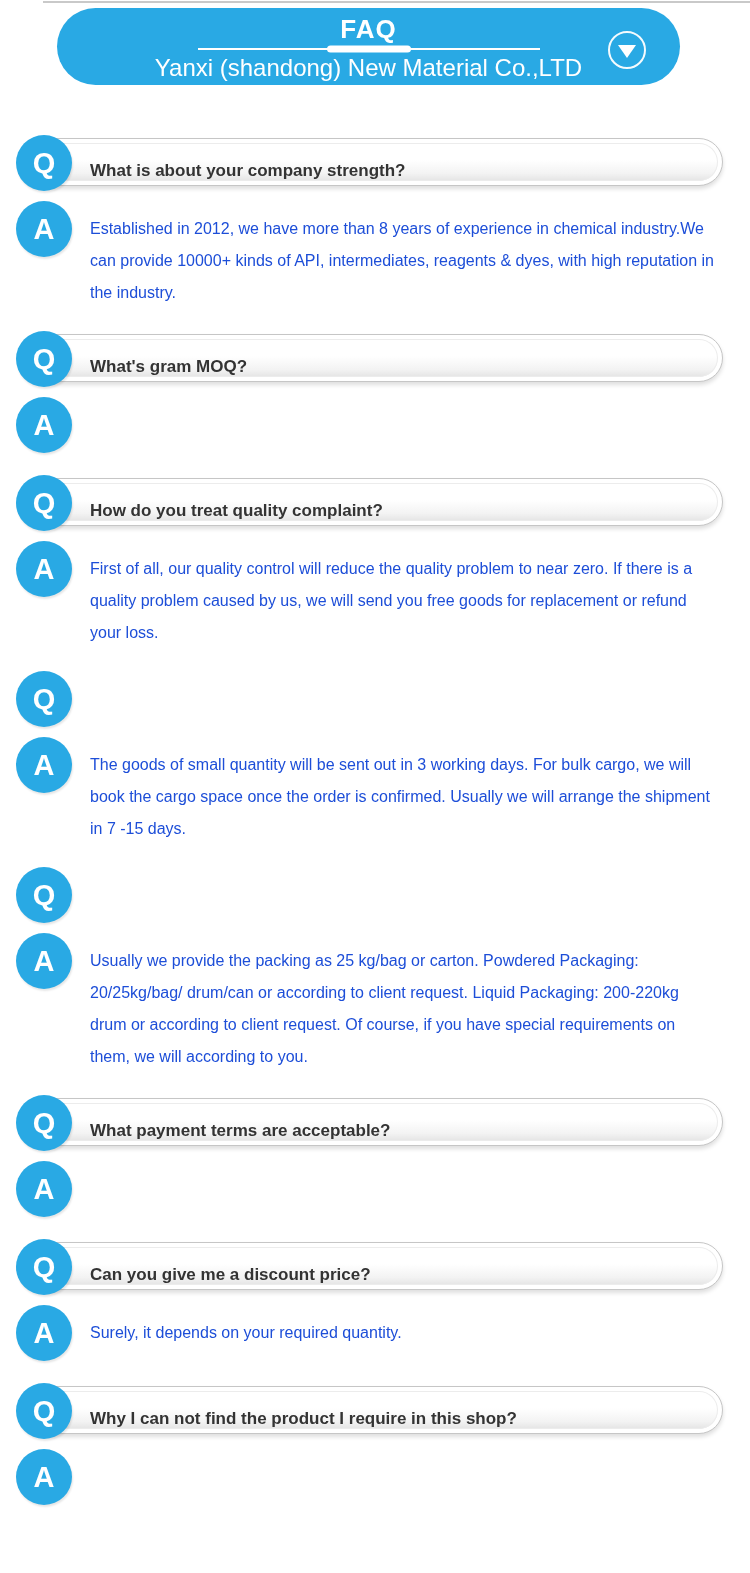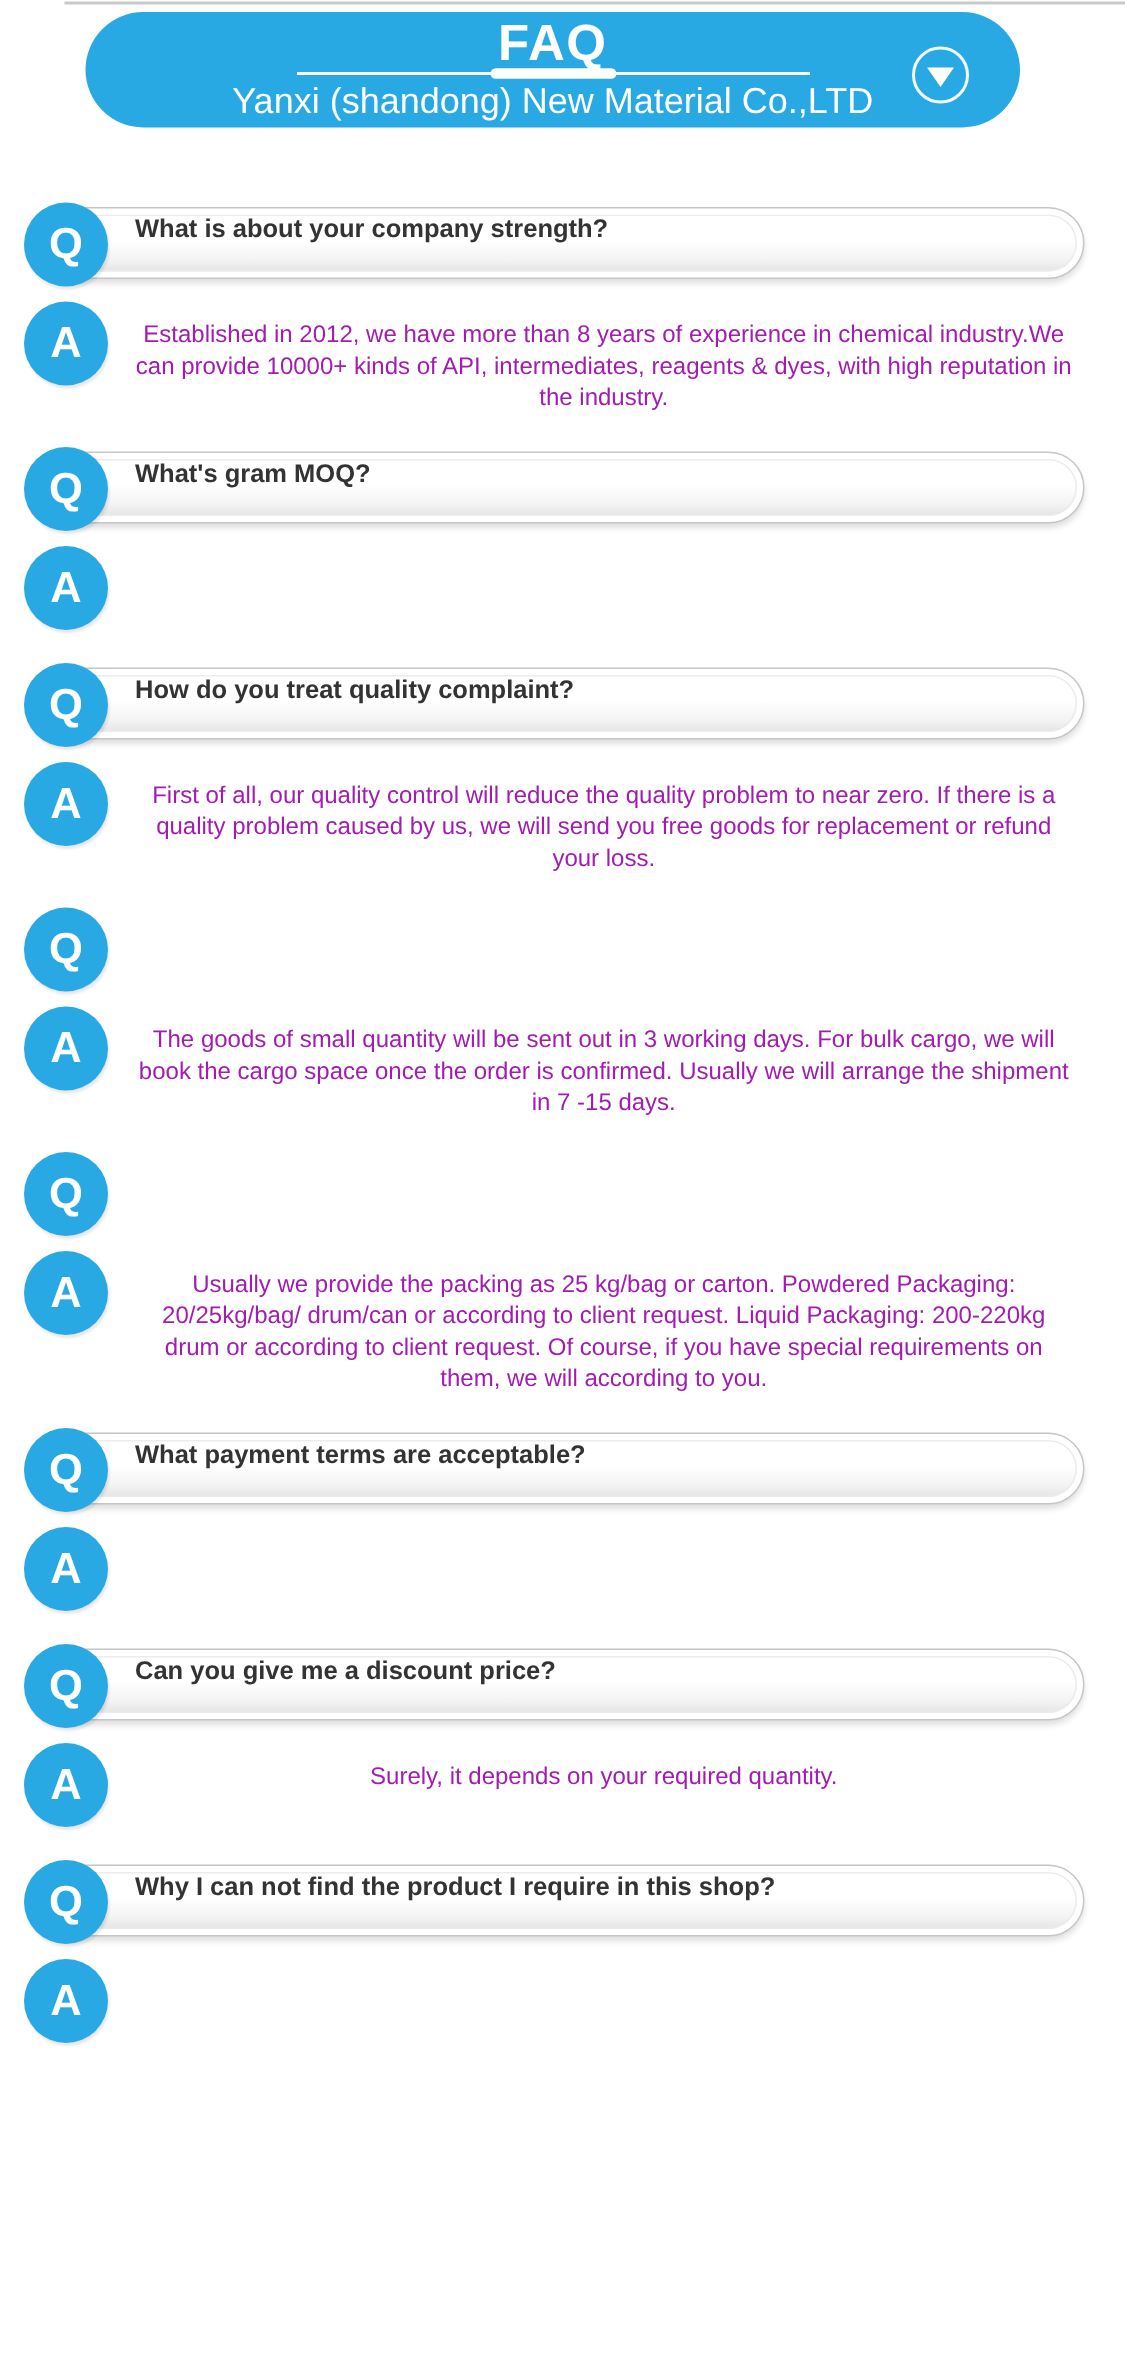--- a/index.html
+++ b/index.html
@@ -29,21 +29,21 @@
   .header-text {
     position: absolute;
     left: 0; top: 0;
     width: 623px; height: 100%;
     display: flex;
     flex-direction: column;
     align-items: center;
   }
   .header-title {
     margin-top: 7px;
-    font-size: 34px;
+    font-size: 26px;
     font-weight: bold;
     letter-spacing: 1px;
     line-height: 28px;
   }
   .header-divider {
     position: relative;
     width: 342px;
     height: 2px;
     margin-top: 5px;
     background: #ffffff;
@@ -100,21 +100,21 @@
     box-shadow: 0 3px 4px rgba(0,0,0,0.13);
     cursor: pointer;
   }
   .q-bar-inner {
     height: 100%;
     box-sizing: border-box;
     border-radius: 20px;
     background: linear-gradient(180deg, #ffffff 45%, #f3f3f3 80%, #e4e4e4 100%);
     box-shadow: inset 0 0 0 1px #ececec;
     display: flex;
-    align-items: flex-start;
+    align-items: flex-end;
     padding-left: 55px;
   }
   .q-text {
     font-size: 17px;
     font-weight: bold;
     color: #333333;
     white-space: nowrap;
   }
   .badge {
     width: 56px; height: 56px;
@@ -138,23 +138,22 @@
   }
   .a-badge {
     flex: none;
     margin-left: 16px;
   }
   .a-text {
     margin: 0 0 0 18px;
     padding-top: 12px;
     width: 625px;
     font-size: 16px;
-    line-height: 21px;
-    color: #a21caf;
-    text-align: center;
+    line-height: 32px;
+    color: #1d4ed8;
   }
 </style>
 </head>
 <body>
 
 <div class="top-divider"></div>
 
 <header class="header">
   <div class="header-text">
     <div class="header-title">FAQ</div>

